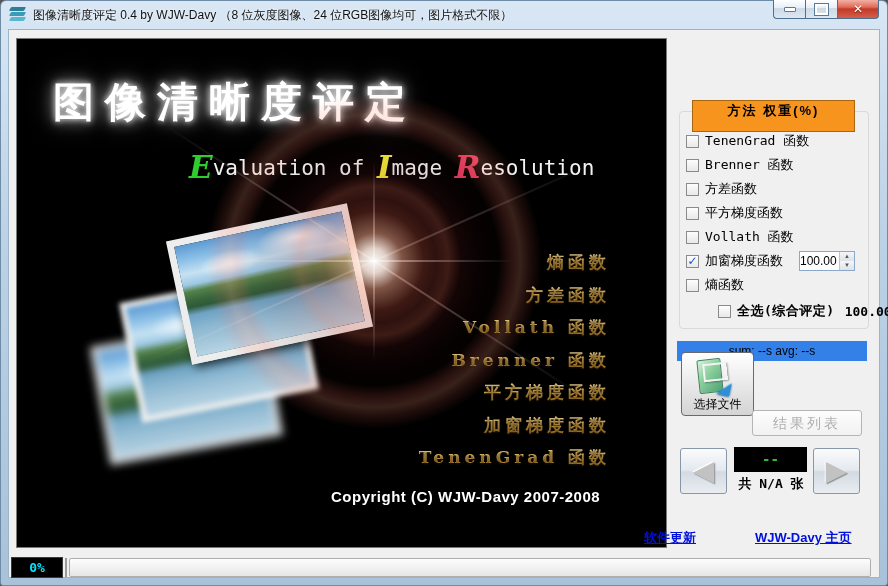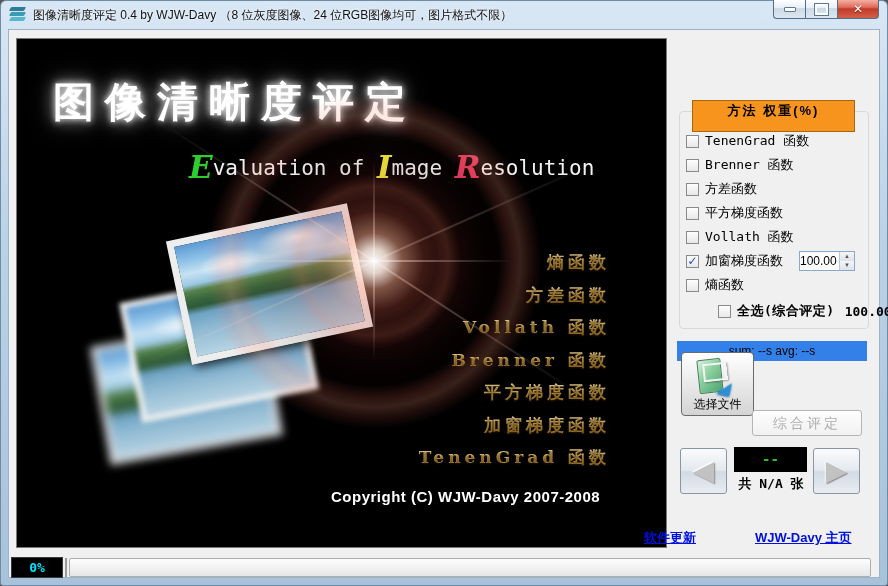--- a/index.html
+++ b/index.html
@@ -218,21 +218,21 @@
   <div class="sumbar">sum: --s  avg: --s</div>
 
   <div class="filebtn">
     <div class="fileicon">
       <div class="folderback"></div>
       <div class="folderphoto"></div>
       <div class="filearrow"></div>
     </div>
     <div class="filelabel">选择文件</div>
   </div>
-  <div class="actbtn resultsbtn">综合评定</div>
+  <div class="actbtn resultsbtn">结果列表</div>
 
   <div class="navbtn navprev">
     <span class="navglyph">◀</span>
   </div>
   <div class="lcd">--</div>
   <div class="countlbl">共 N/A 张</div>
   <div class="navbtn navnext">
     <span class="navglyph">▶</span>
   </div>
 

